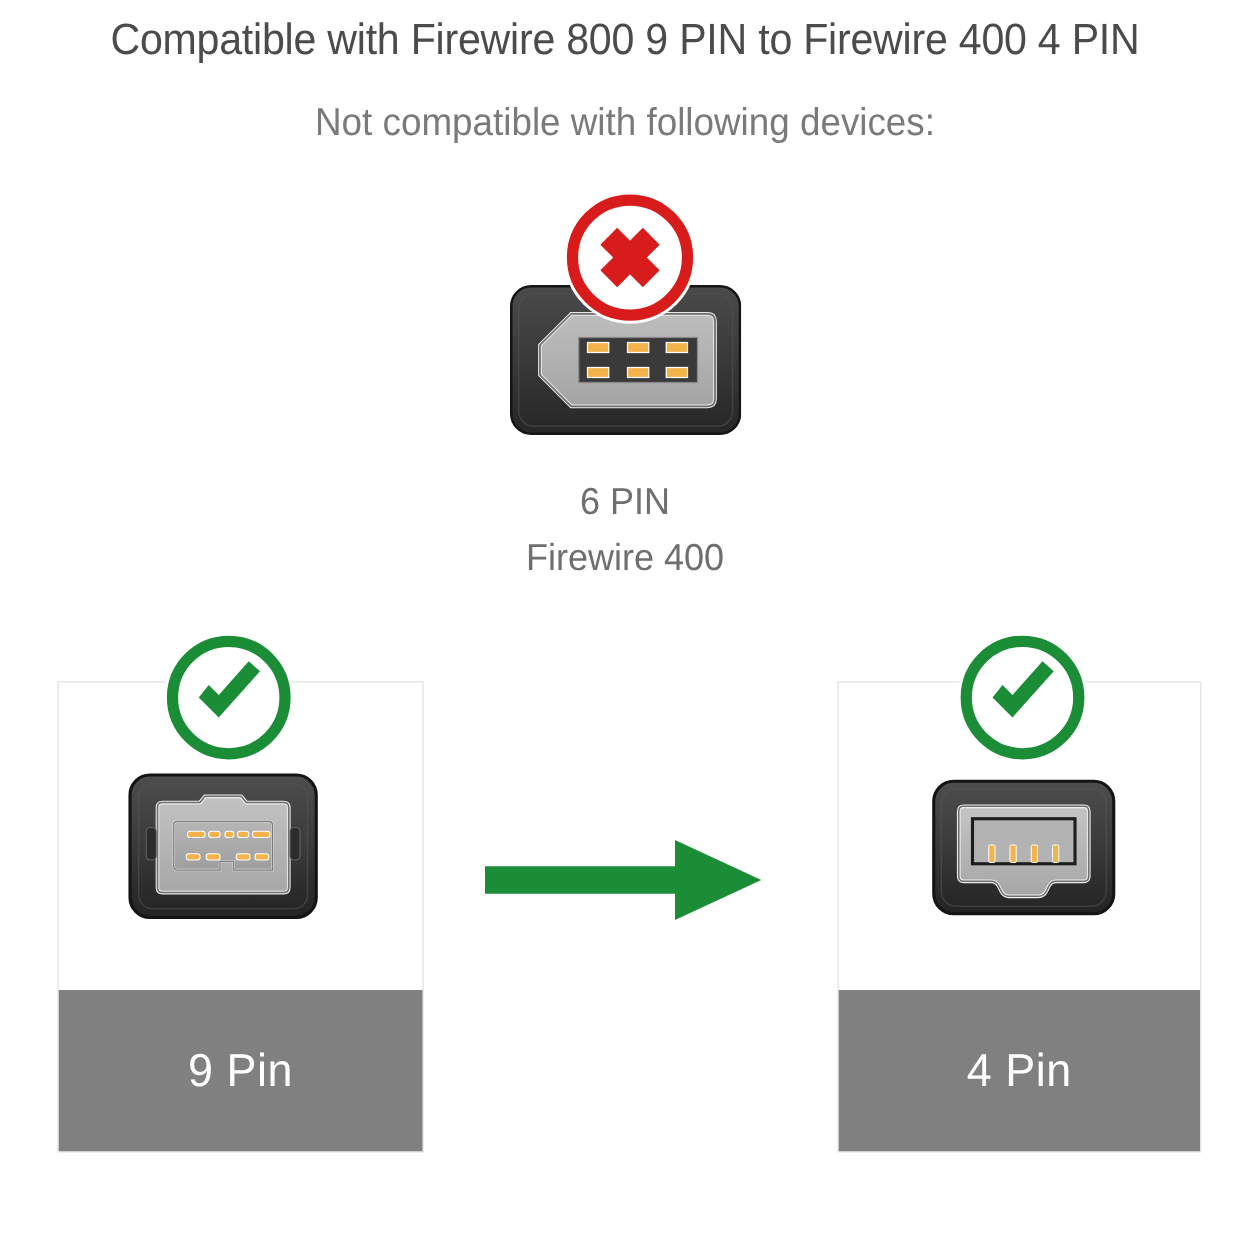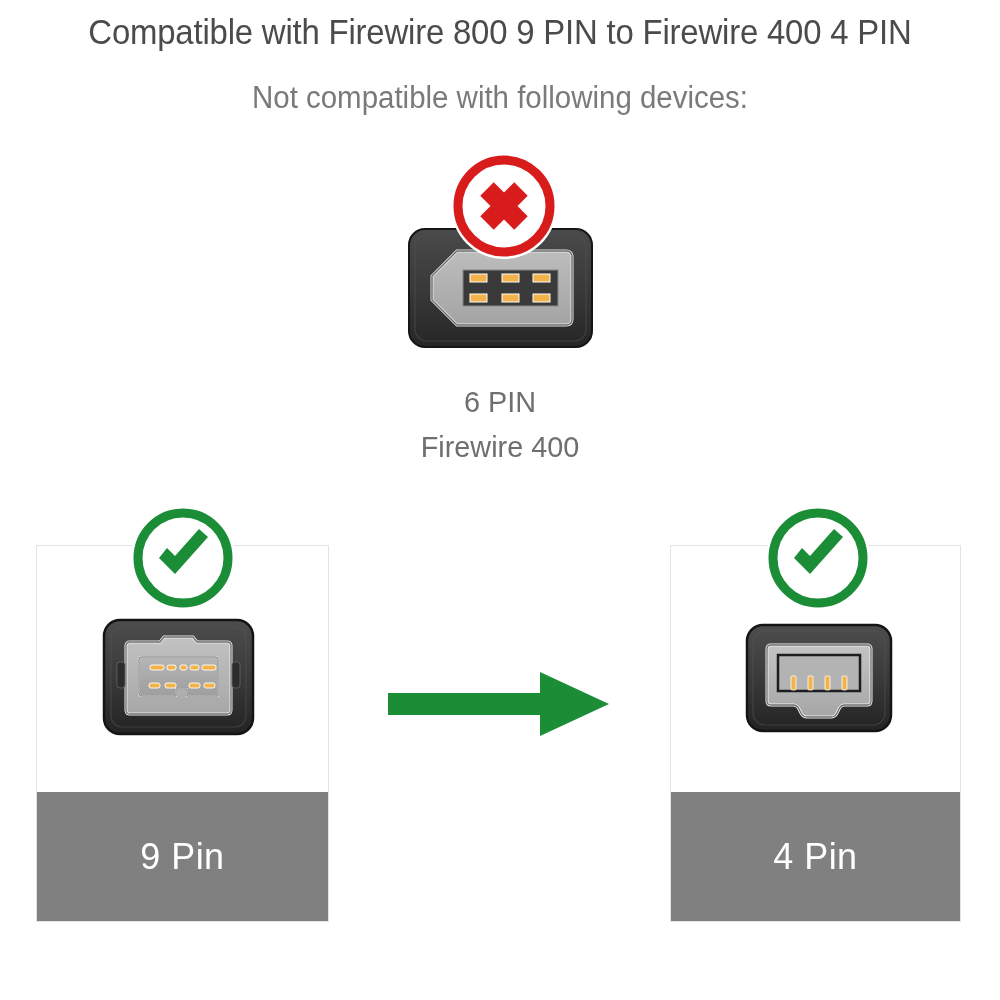--- a/index.html
+++ b/index.html
@@ -165,21 +165,21 @@
       <g stroke="#d81c1c" stroke-width="19" stroke-linecap="butt">
         <line x1="36" y1="36" x2="70" y2="70"></line>
         <line x1="70" y1="36" x2="36" y2="70"></line>
       </g>
     </svg>
   </div>
 
   <div class="caption6 line1">6 PIN</div>
   <div class="caption6 line2">Firewire 400</div>
 
-  <div class="card" style="left:36px; top:545px; width:293px; height:377px;">
+  <div class="card" style="left:46px; top:545px; width:293px; height:377px;">
     <div class="band" style="height:129px;">
       <span class="band-label">9 Pin</span>
     </div>
   </div>
 
   <div class="conn" style="left:102px; top:618px; width:153px; height:118px;">
     <svg width="153" height="118" viewBox="0 0 153 118" xmlns="http://www.w3.org/2000/svg">
       <defs>
         <linearGradient id="g9body" x1="0" y1="0" x2="0" y2="1">
           <stop offset="0%" stop-color="#4d4d4d"></stop>

